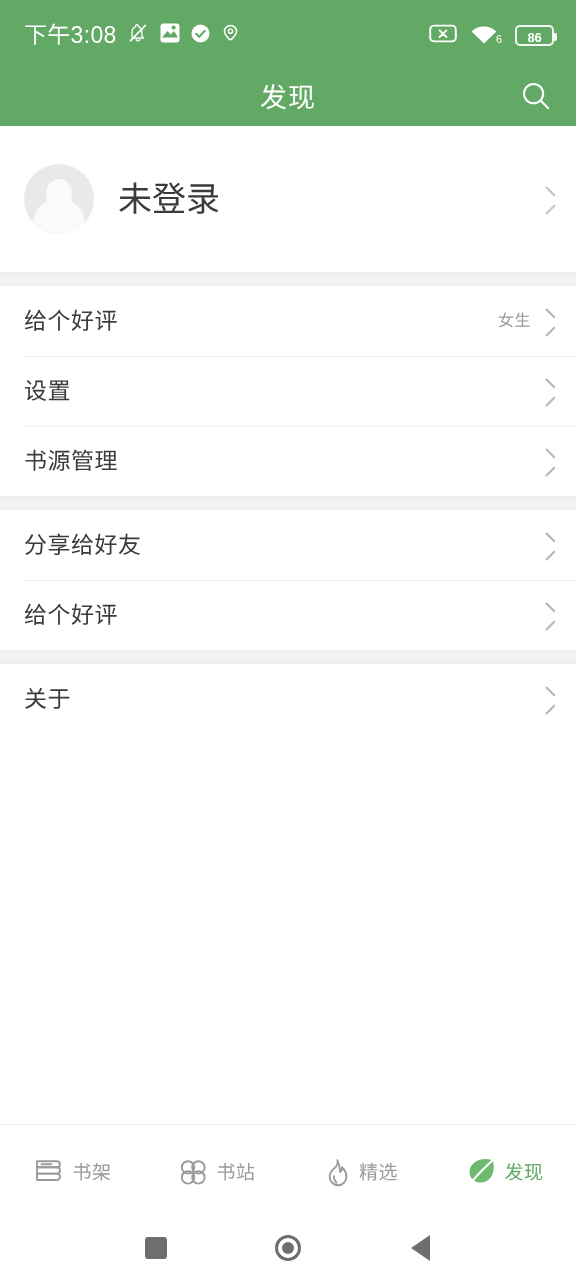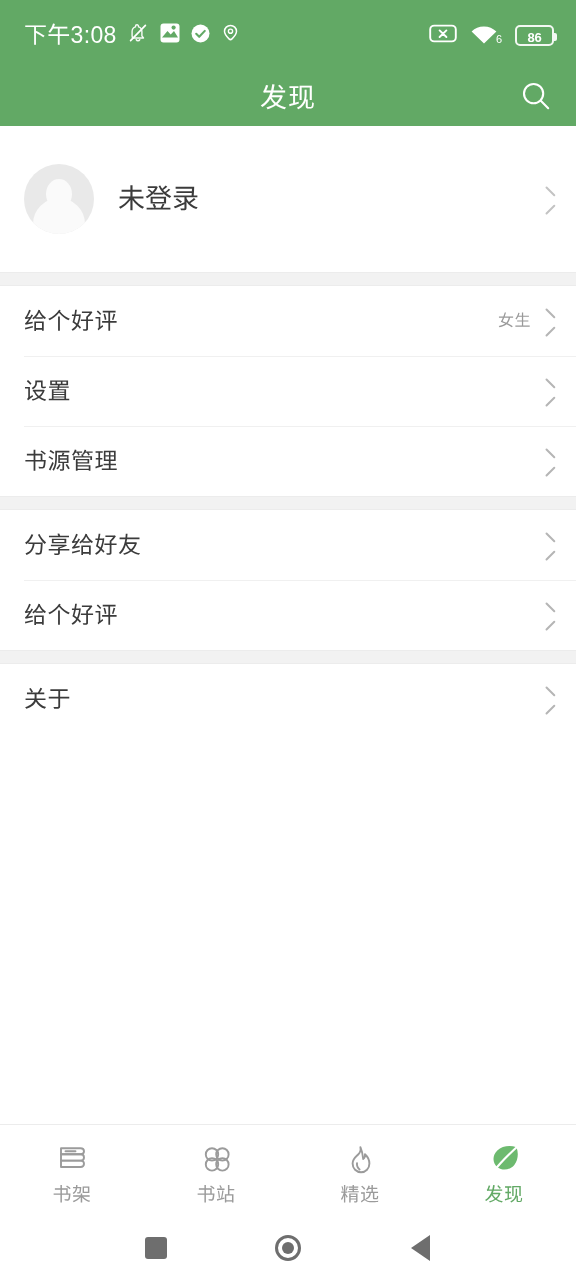--- a/index.html
+++ b/index.html
@@ -177,21 +177,21 @@
     width: 52px;
     height: 42px;
     background: #fafafa;
     border-radius: 50% 50% 0 0 / 62% 62% 0 0;
     left: 50%;
     bottom: -6px;
     transform: translateX(-50%);
   }
   .profile-name {
     margin-left: 24px;
-    font-size: 27px;
+    font-size: 34px;
     color: #3b3b3b;
     flex: 1 1 auto;
     line-height: 1;
   }
 
   
   .row {
     height: 70px;
     display: flex;
     align-items: center;
@@ -255,21 +255,21 @@
     height: 92px;
     background: #ffffff;
     border-top: 1px solid #ececec;
     display: flex;
     align-items: stretch;
     flex: 0 0 auto;
   }
   .tab {
     flex: 1 1 0;
     display: flex;
-    flex-direction: column;
+    flex-direction: row;
     align-items: center;
     justify-content: center;
     gap: 7px;
     cursor: pointer;
     padding-top: 4px;
   }
   .tab-icon {
     height: 36px;
     display: flex;
     align-items: center;

